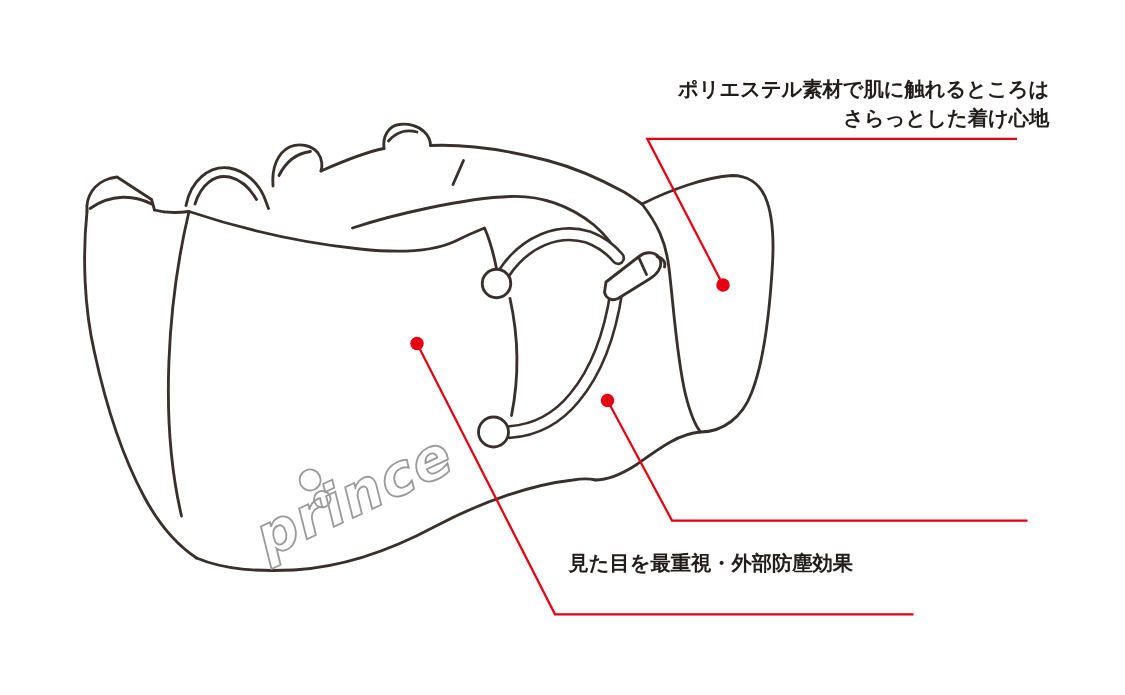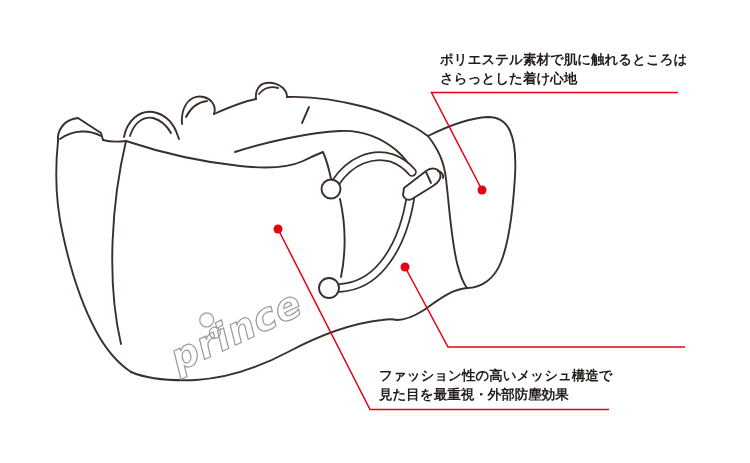--- a/index.html
+++ b/index.html
@@ -101,24 +101,23 @@
       <circle class="red-dot" cx="482" cy="190" r="4.5"></circle>
 
       <path class="red-line" d="M685,347 L448,347 L405,267"></path>
       <circle class="red-dot" cx="405" cy="267" r="4.5"></circle>
 
       <path class="red-line" d="M609,409.5 L370,409.5 L278,229"></path>
       <circle class="red-dot" cx="278" cy="229" r="4.5"></circle>
     </g>
   </svg>
 
-  <div class="callout" style="left:440px;top:50px;">
+  <div class="callout" style="left:452px;top:50px;text-align:right;">
     <span>ポリエステル素材で肌に触れるところは</span>
     <span>さらっとした着け心地</span>
   </div>
 
 
   <div class="callout" style="left:379px;top:366px;">
-    <span>ファッション性の高いメッシュ構造で</span>
     <span>見た目を最重視・外部防塵効果</span>
   </div>
 
 </div>
 
 </body></html>

